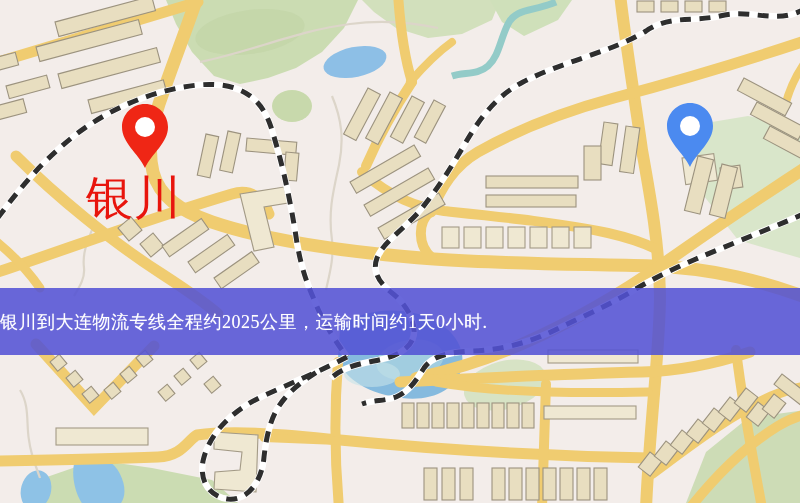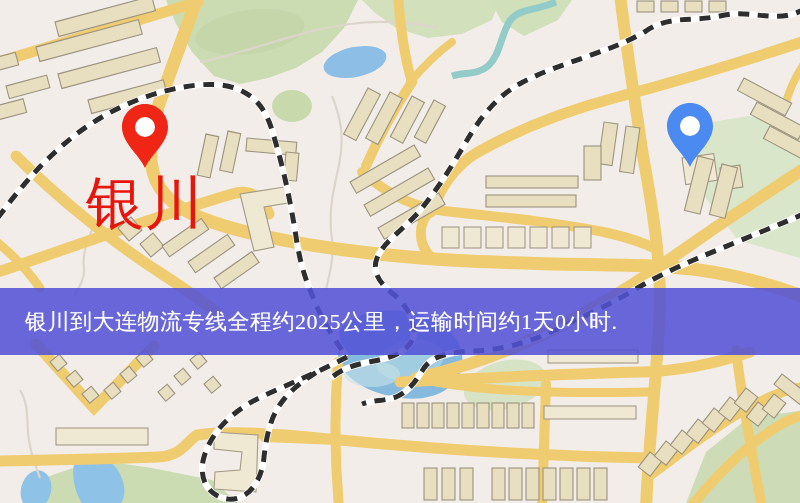--- a/index.html
+++ b/index.html
@@ -11,33 +11,33 @@
   .map-svg{position:absolute;left:0;top:0;filter:blur(.55px);}
   .road{fill:none;stroke:#f0cc70;stroke-linecap:round;}
   .rw-base{fill:none;stroke:#ffffff;stroke-width:6.5;stroke-linecap:butt;}
   .rw-dash{fill:none;stroke:#2e2e2e;stroke-width:5;stroke-dasharray:11 8.5;stroke-linecap:butt;}
   .bld{fill:#e8dec0;stroke:#9c937f;stroke-width:1.1;}
   .bld2{fill:#efe8d2;stroke:#a39a86;stroke-width:1.1;}
   .pmin{fill:none;stroke:#dcd5c9;stroke-width:2.2;}
   .pin{position:absolute;width:56px;height:72px;}
   .pin svg{display:block;}
   .pin-label{
-    position:absolute;font-size:58px;line-height:1;font-weight:500;
+    position:absolute;font-size:47px;line-height:1;font-weight:500;
     font-family:"Liberation Serif","DejaVu Serif",serif;
     letter-spacing:1px;white-space:nowrap;
   }
   .origin-label{left:86px;top:175px;color:#e8150d;}
   .dest-label{left:642px;top:176px;color:#2531cf;}
   .banner{
     position:absolute;left:0;top:288px;width:800px;height:67px;
     background:rgba(83,81,212,0.87);
     display:flex;align-items:center;
   }
   .banner-text{
-    color:#ffffff;font-size:22px;letter-spacing:.5px;padding-left:25px;
+    color:#ffffff;font-size:18px;letter-spacing:.5px;
     font-family:"Liberation Serif","DejaVu Serif",serif;
     white-space:nowrap;text-shadow:0 0 1px rgba(255,255,255,.4);
   }
 </style>
 </head>
 <body>
 
 <div class="stage">
 
   <svg class="map-svg" width="800" height="503" viewBox="0 0 800 503">

